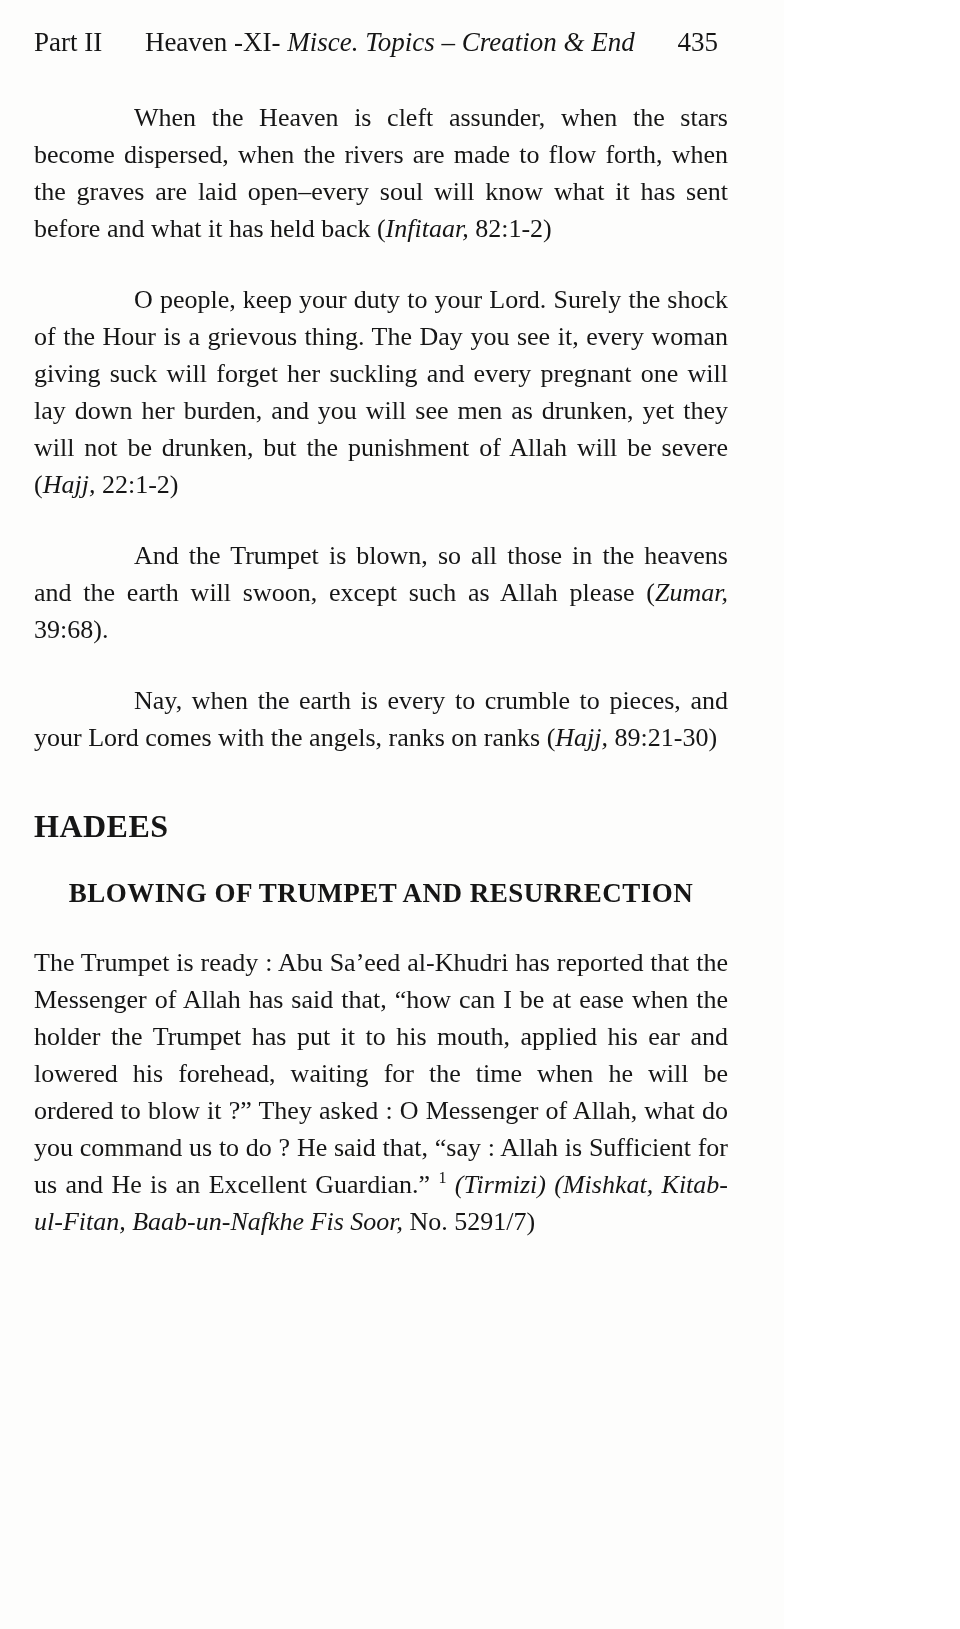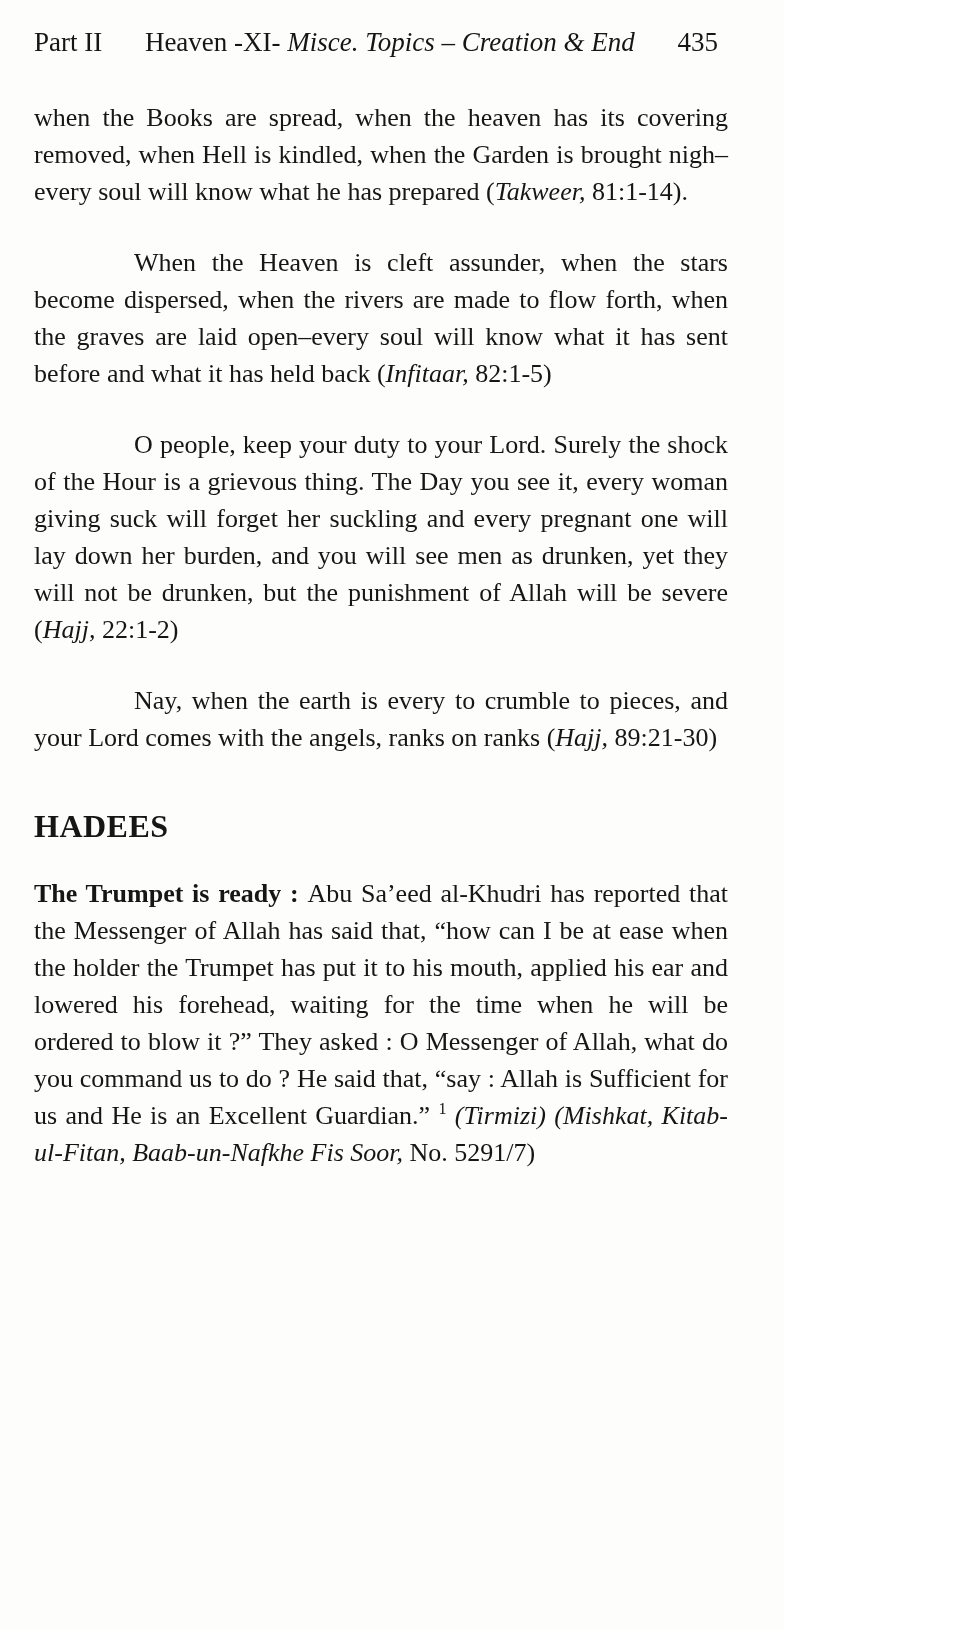--- a/index.html
+++ b/index.html
@@ -47,47 +47,48 @@
     letter-spacing: 0.5px;
   }
   .section-title {
     font-weight: bold;
     font-size: 27px;
     text-align: center;
     margin: 0 0 32px 0;
     letter-spacing: 0.5px;
   }
   .run-i { font-style: italic; }
-  .run-b { font-weight: bold; margin-top: 8px; }
+  .run-b { font-weight: normal; margin-top: 8px; }
   .run-sup {
     vertical-align: super;
     font-size: 0.62em;
     line-height: 0;
   }
   p.last { margin-bottom: 0; }
 </style>
 </head>
 <body>
 
 <div class="page">
 
   <div class="header">
     <span>Part II</span>
     <span class="header-center"><span>Heaven -XI- </span><span class="run-i">Misce. Topics – Creation &amp; End</span></span>
     <span class="page-number">435</span>
   </div>
 
-  <p class="para"><span>when  the  Books are  spread, when the heaven has its covering removed, when Hell is kindled, when the Garden is brought nigh–every soul will know what he has prepared (</span><span class="run-i">Takweer,</span><span> 81:1-14).</span></p>
 
-  <p class="para indent"><span>When the Heaven is cleft assunder, when the stars become dispersed, when the rivers are made to flow forth, when the graves are laid open–every soul will know what it has sent before and what it has held back (</span><span class="run-i">Infitaar,</span><span> 82:1-5)</span></p>
+  <p class="para indent"><span>When the Heaven is cleft assunder, when the stars become dispersed, when the rivers are made to flow forth, when the graves are laid open–every soul will know what it has sent before and what it has held back (</span><span class="run-i">Infitaar,</span><span> 82:1-2)</span></p>
 
   <p class="para indent"><span>O people, keep your duty to your Lord. Surely the shock of the Hour is a grievous thing. The Day you see it, every woman giving suck will forget her suckling and every pregnant one will lay down her burden, and you will see men as drunken, yet they will not be drunken, but the punishment of Allah will be severe (</span><span class="run-i">Hajj,</span><span> 22:1-2)</span></p>
 
+  <p class="para indent"><span>And the Trumpet is blown, so all those in the heavens and the earth will swoon, except such as Allah please (</span><span class="run-i">Zumar,</span><span> 39:68).</span></p>
 
   <p class="para indent"><span>Nay, when the earth is every to crumble to pieces, and your Lord comes with the angels, ranks on ranks (</span><span class="run-i">Hajj,</span><span> 89:21-30)</span></p>
 
 
   <h2 class="hadees">HADEES</h2>
 
+  <h3 class="section-title">BLOWING OF TRUMPET AND RESURRECTION</h3>
 
   <p class="para last"><span class="run-b">The Trumpet is ready : </span><span>Abu Sa’eed al-Khudri has reported that the Messenger of Allah has said that, “how can I be at ease when the holder the Trumpet has put it to his mouth, applied his ear and lowered his forehead, waiting for the time when he will be ordered to blow  it ?” They asked : O Messenger of Allah, what do  you command us to do ? He said that, “say : Allah is Sufficient for us and He is an Excellent Guardian.” </span><span class="run-sup">1</span><span> </span><span class="run-i">(Tirmizi) (Mishkat, Kitab-ul-Fitan, Baab-un-Nafkhe Fis Soor,</span><span> No. 5291/7)</span></p>
 
 </div>
 
 </body></html>

